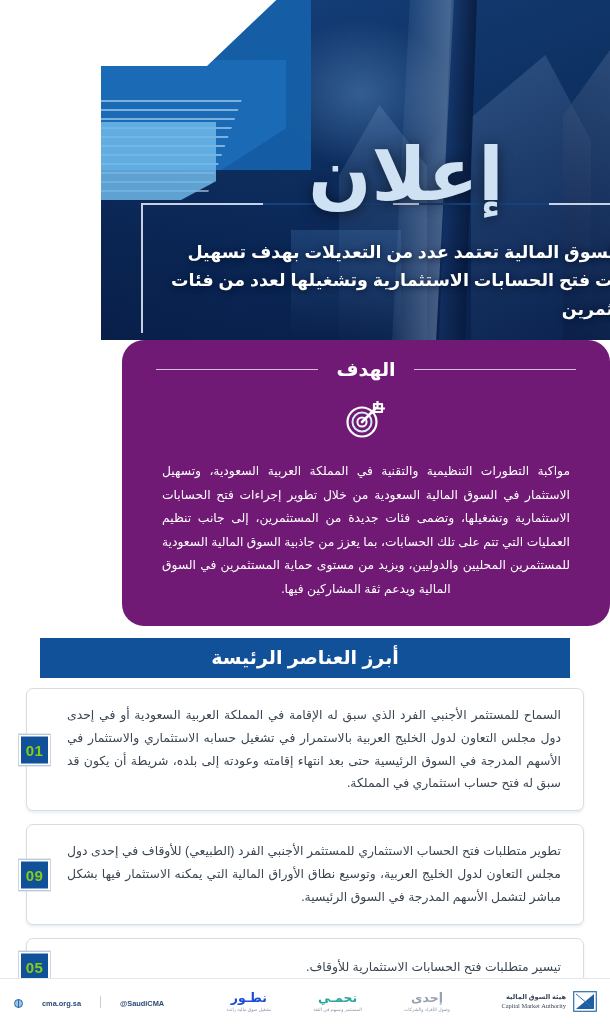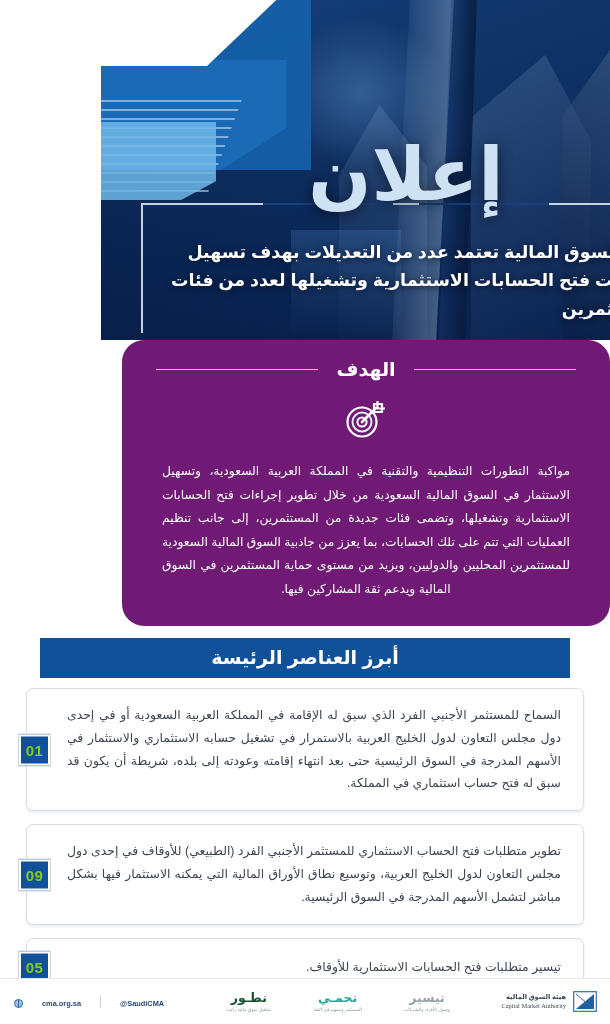--- a/index.html
+++ b/index.html
@@ -326,21 +326,21 @@
     letter-spacing: 1.5px;
     line-height: 1.15;
   }
   .slogan-sub {
     font-size: 4.6px;
     color: #8d99a8;
     letter-spacing: .2px;
     margin-top: 1px;
     white-space: nowrap;
   }
-  .slogan.s1 .slogan-main { color: #14532d; }
+  .slogan.s1 .slogan-main { color: #1d4ed8; }
   .slogan.s2 .slogan-main { color: #27a79b; }
   .slogan.s3 .slogan-main { color: #95a1b0; }
 
   .foot-right {
     display: flex;
     align-items: center;
     gap: 7px;
     padding-right: 13px;
     direction: rtl;
   }
@@ -426,21 +426,21 @@
 
     <div class="foot-left">
       <span class="globe-icon"></span>
       <span class="foot-url">cma.org.sa</span>
       <span class="foot-sep"></span>
       <span class="foot-handle">@SaudiCMA</span>
     </div>
 
     <div class="foot-center">
       <div class="slogan s3">
-        <div class="slogan-main">تيسير</div>
+        <div class="slogan-main">إحدى</div>
         <div class="slogan-sub">وصول الأفراد والشركات</div>
       </div>
       <div class="slogan s2">
         <div class="slogan-main">نحمـي</div>
         <div class="slogan-sub">المستثمر ونسهم في الثقة</div>
       </div>
       <div class="slogan s1">
         <div class="slogan-main">نطـور</div>
         <div class="slogan-sub">تشغيل سوق مالية رائدة</div>
       </div>

